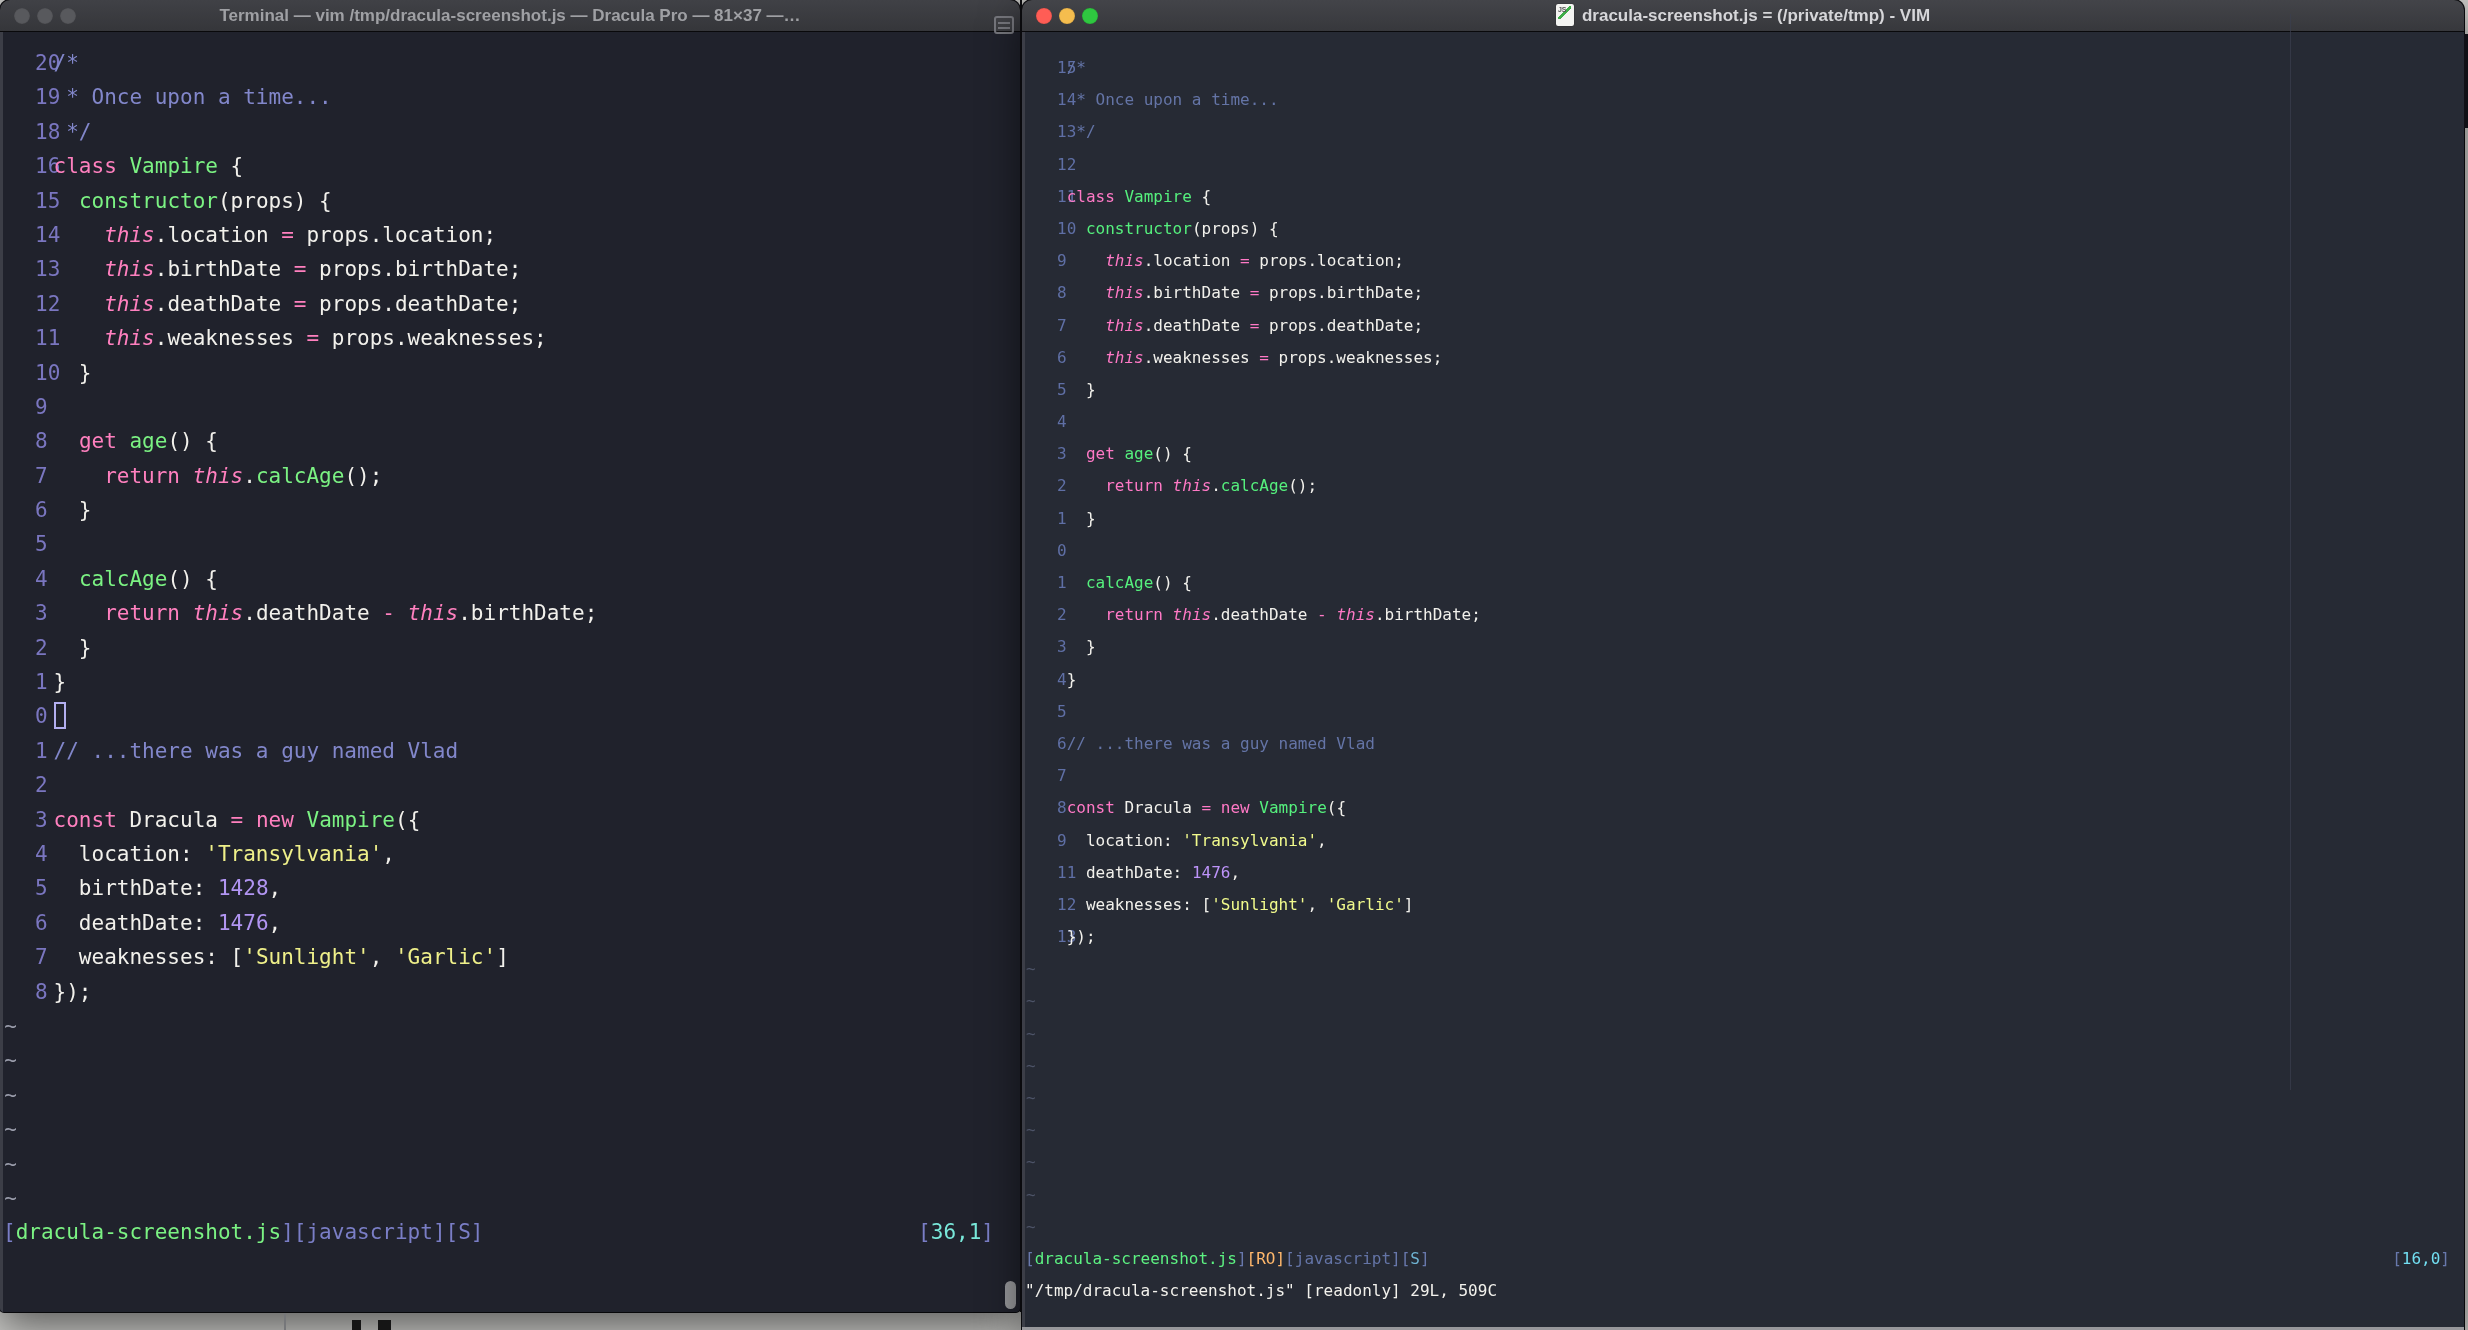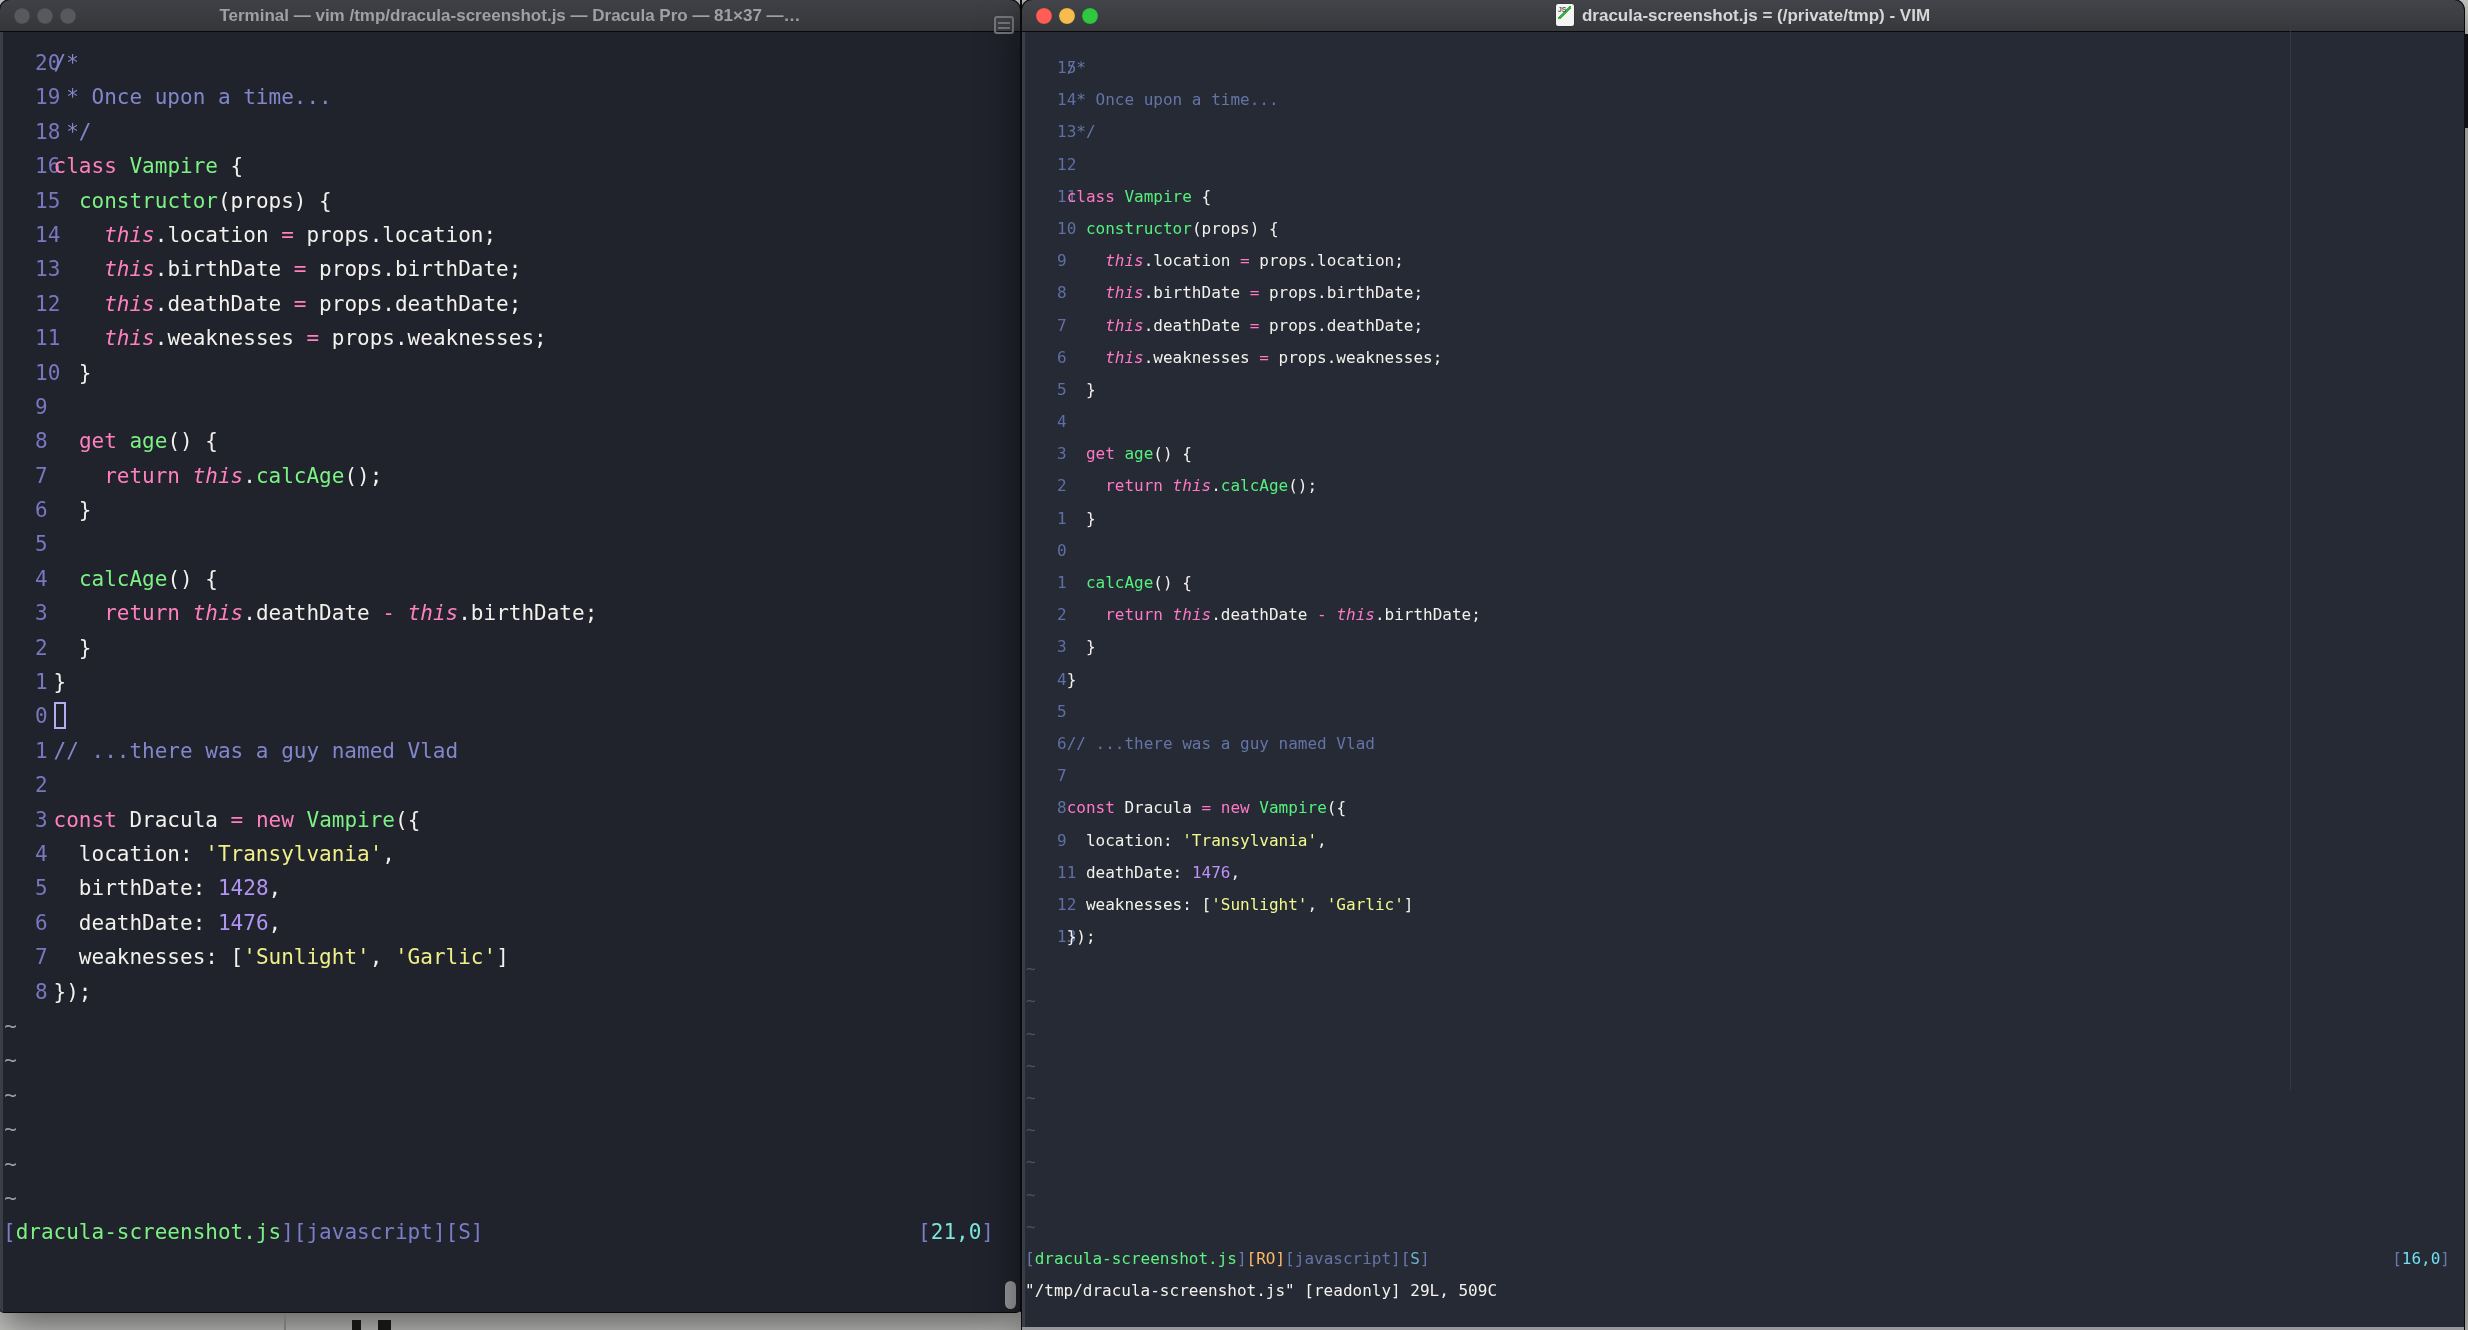--- a/index.html
+++ b/index.html
@@ -116,21 +116,21 @@
       <div class="row"><span class="num">5</span><span class="gap"> </span><span class="tk-fg">  birthDate: </span><span class="tk-nu">1428</span><span class="tk-fg">,</span></div>
       <div class="row"><span class="num">6</span><span class="gap"> </span><span class="tk-fg">  deathDate: </span><span class="tk-nu">1476</span><span class="tk-fg">,</span></div>
       <div class="row"><span class="num">7</span><span class="gap"> </span><span class="tk-fg">  weaknesses: [</span><span class="tk-st">'Sunlight'</span><span class="tk-fg">, </span><span class="tk-st">'Garlic'</span><span class="tk-fg">]</span></div>
       <div class="row"><span class="num">8</span><span class="gap"> </span><span class="tk-fg">});</span></div>
       <div class="row"><span class="tilde">~</span></div>
       <div class="row"><span class="tilde">~</span></div>
       <div class="row"><span class="tilde">~</span></div>
       <div class="row"><span class="tilde">~</span></div>
       <div class="row"><span class="tilde">~</span></div>
       <div class="row"><span class="tilde">~</span></div>
-      <div class="row statusrow"><span class="sg-br">[</span><span class="sg-file">dracula-screenshot.js</span><span class="sg-br">][</span><span class="sg-lang">javascript</span><span class="sg-br">][</span><span class="sg-flag">S</span><span class="sg-br">]</span><span class="spacer"></span><span class="sg-br">[</span><span class="sg-pos">21,0</span><span class="sg-br">]</span></div>
+      <div class="row statusrow"><span class="sg-br">[</span><span class="sg-file">dracula-screenshot.js</span><span class="sg-br">][</span><span class="sg-lang">javascript</span><span class="sg-br">][</span><span class="sg-flag">S</span><span class="sg-br">]</span><span class="spacer"></span><span class="sg-br">[</span><span class="sg-pos">36,1</span><span class="sg-br">]</span></div>
       <div class="row cmdrow"></div>
     </div>
   <div class="split-btn"></div>
   <div class="scroll-nub"></div>
 </div>
 
 <div class="window win-right" style="--bg: #262a34; --fg: #f2f1ec; --cm: #6474a6; --ln: #5f6fa5; --kw: #ff79c6; --fn: #55f07d; --st: #f1fa8c; --nu: #bd93f9; --tilde: #4d5468; --cursor: #f2f1ec; --sbr: #6878ac; --sfile: #5df282; --sro: #ffb86c; --slang: #6474a6; --sflag: #6fb3d2; --spos: #72dff2; --title: #d6d6d9;">
   <div class="titlebar">
     <div class="lights">
       <div class="light" style="background: rgb(255, 93, 85);"></div>

